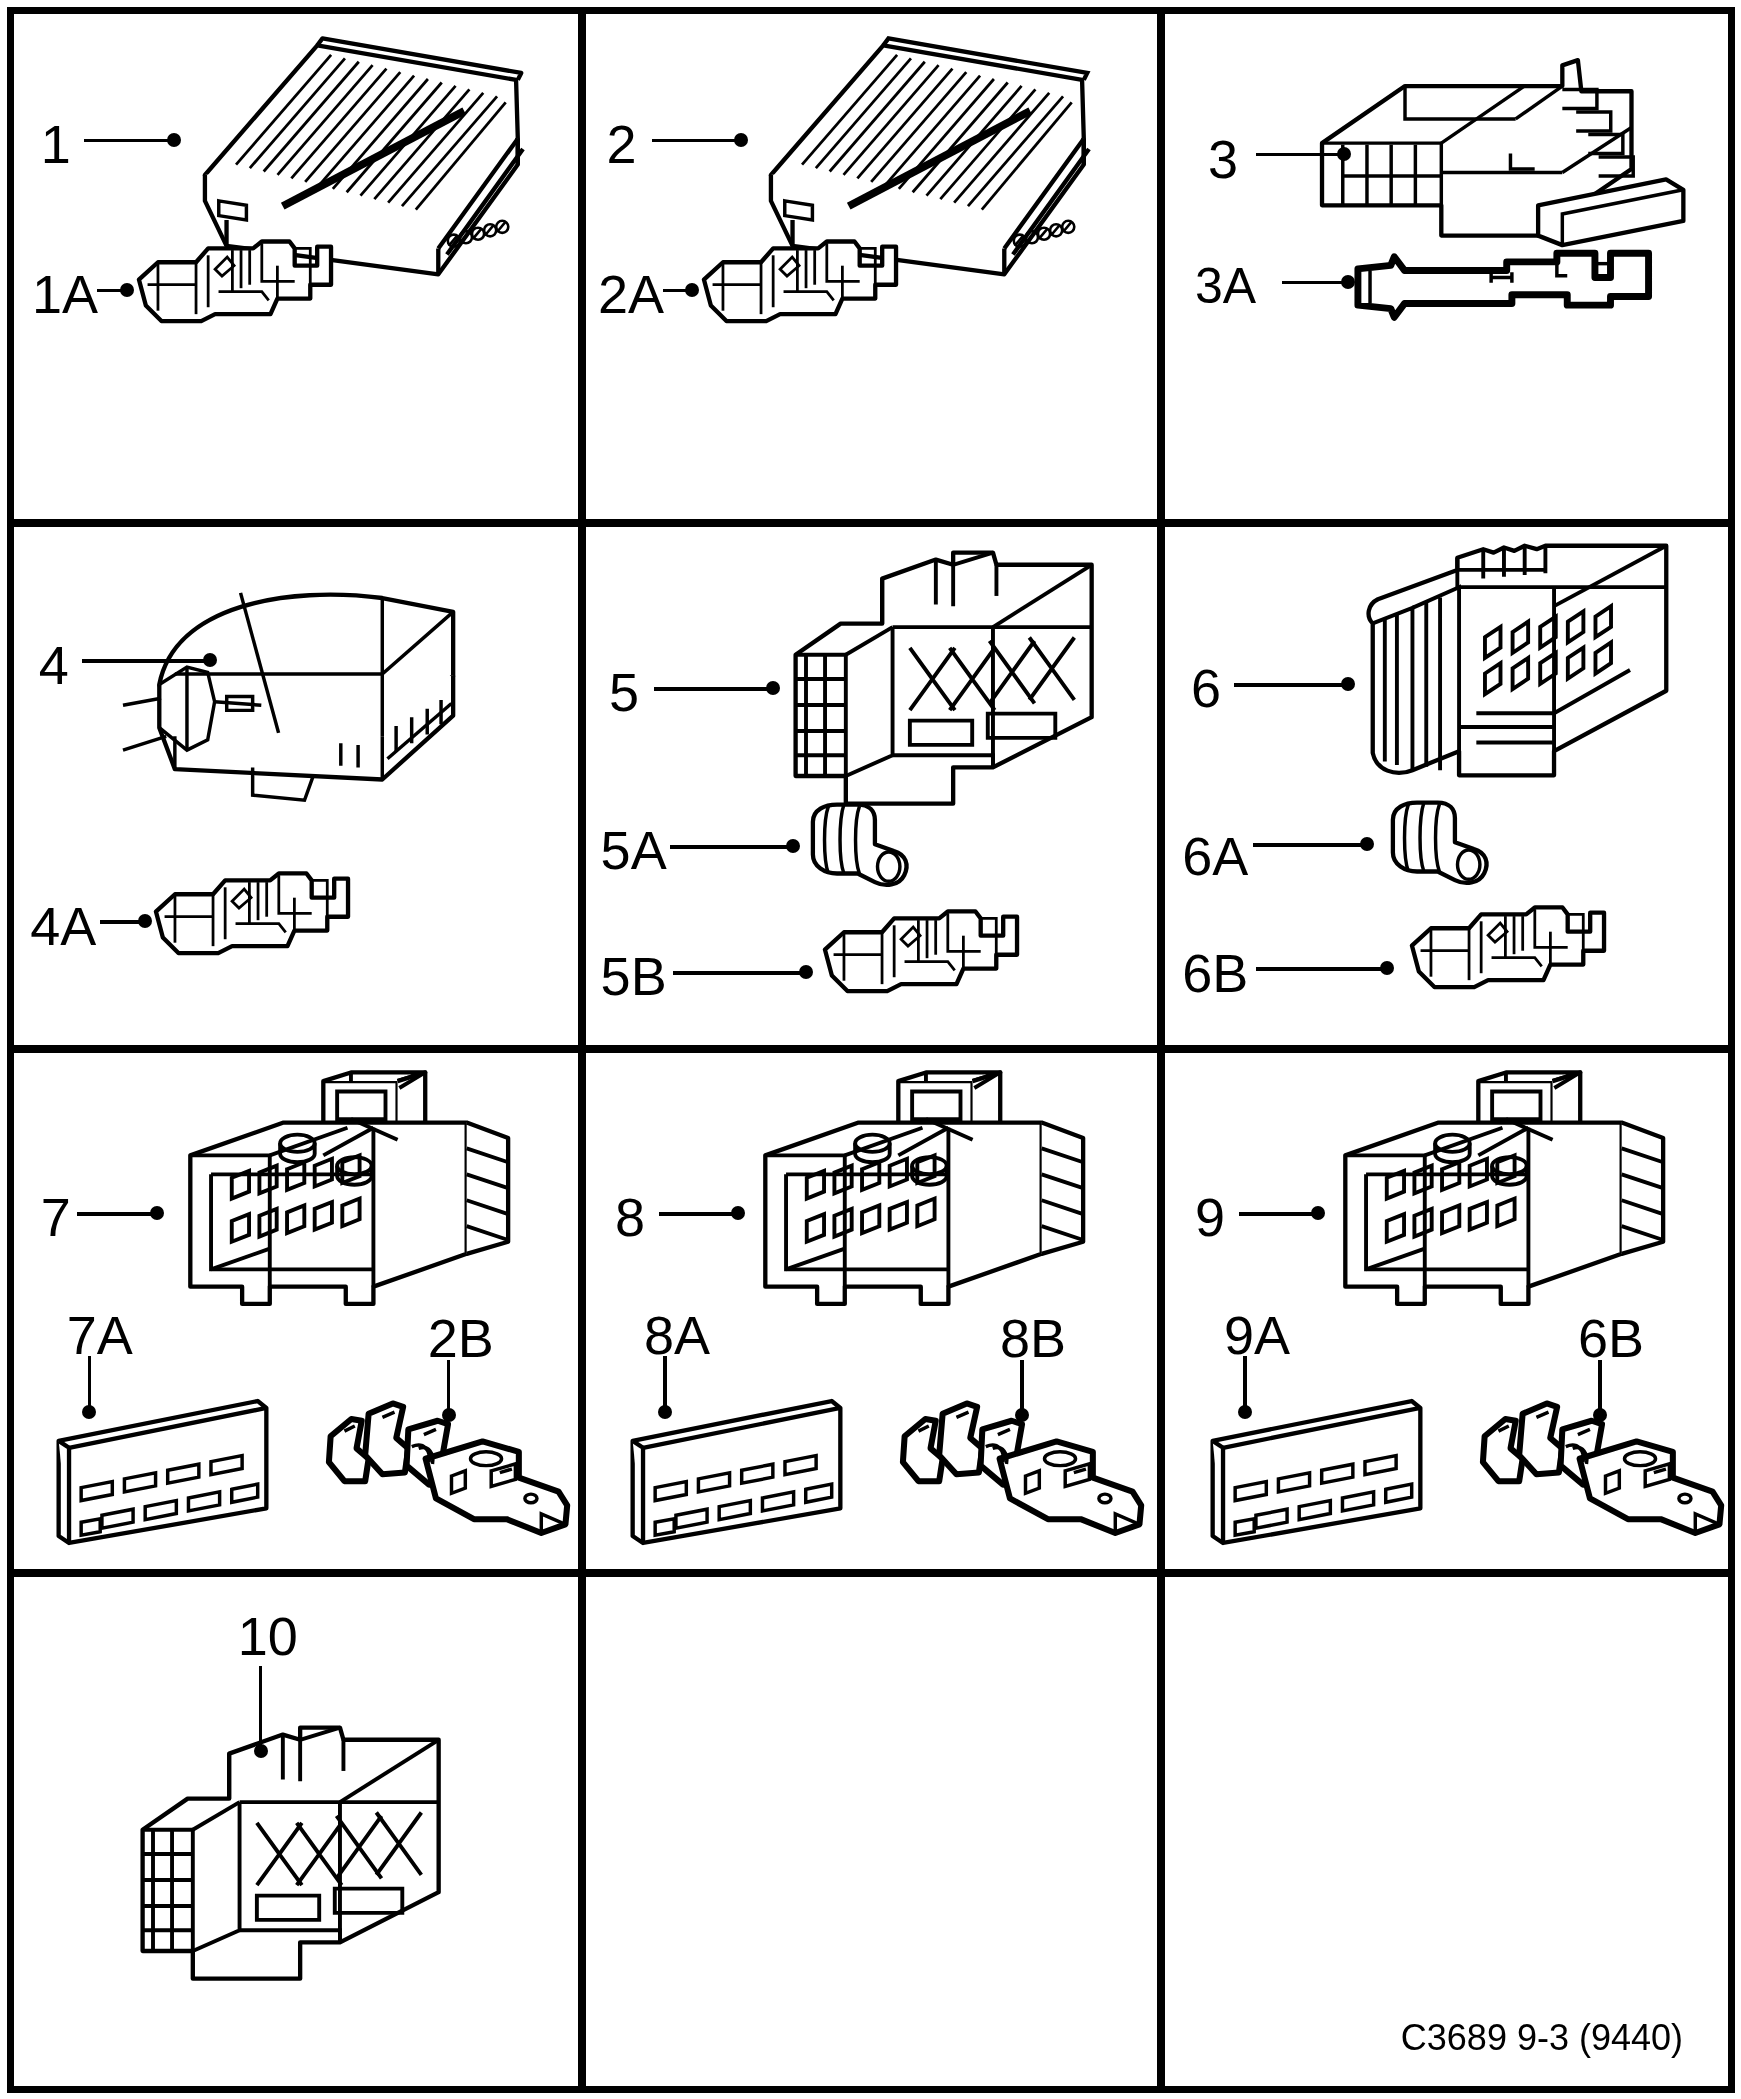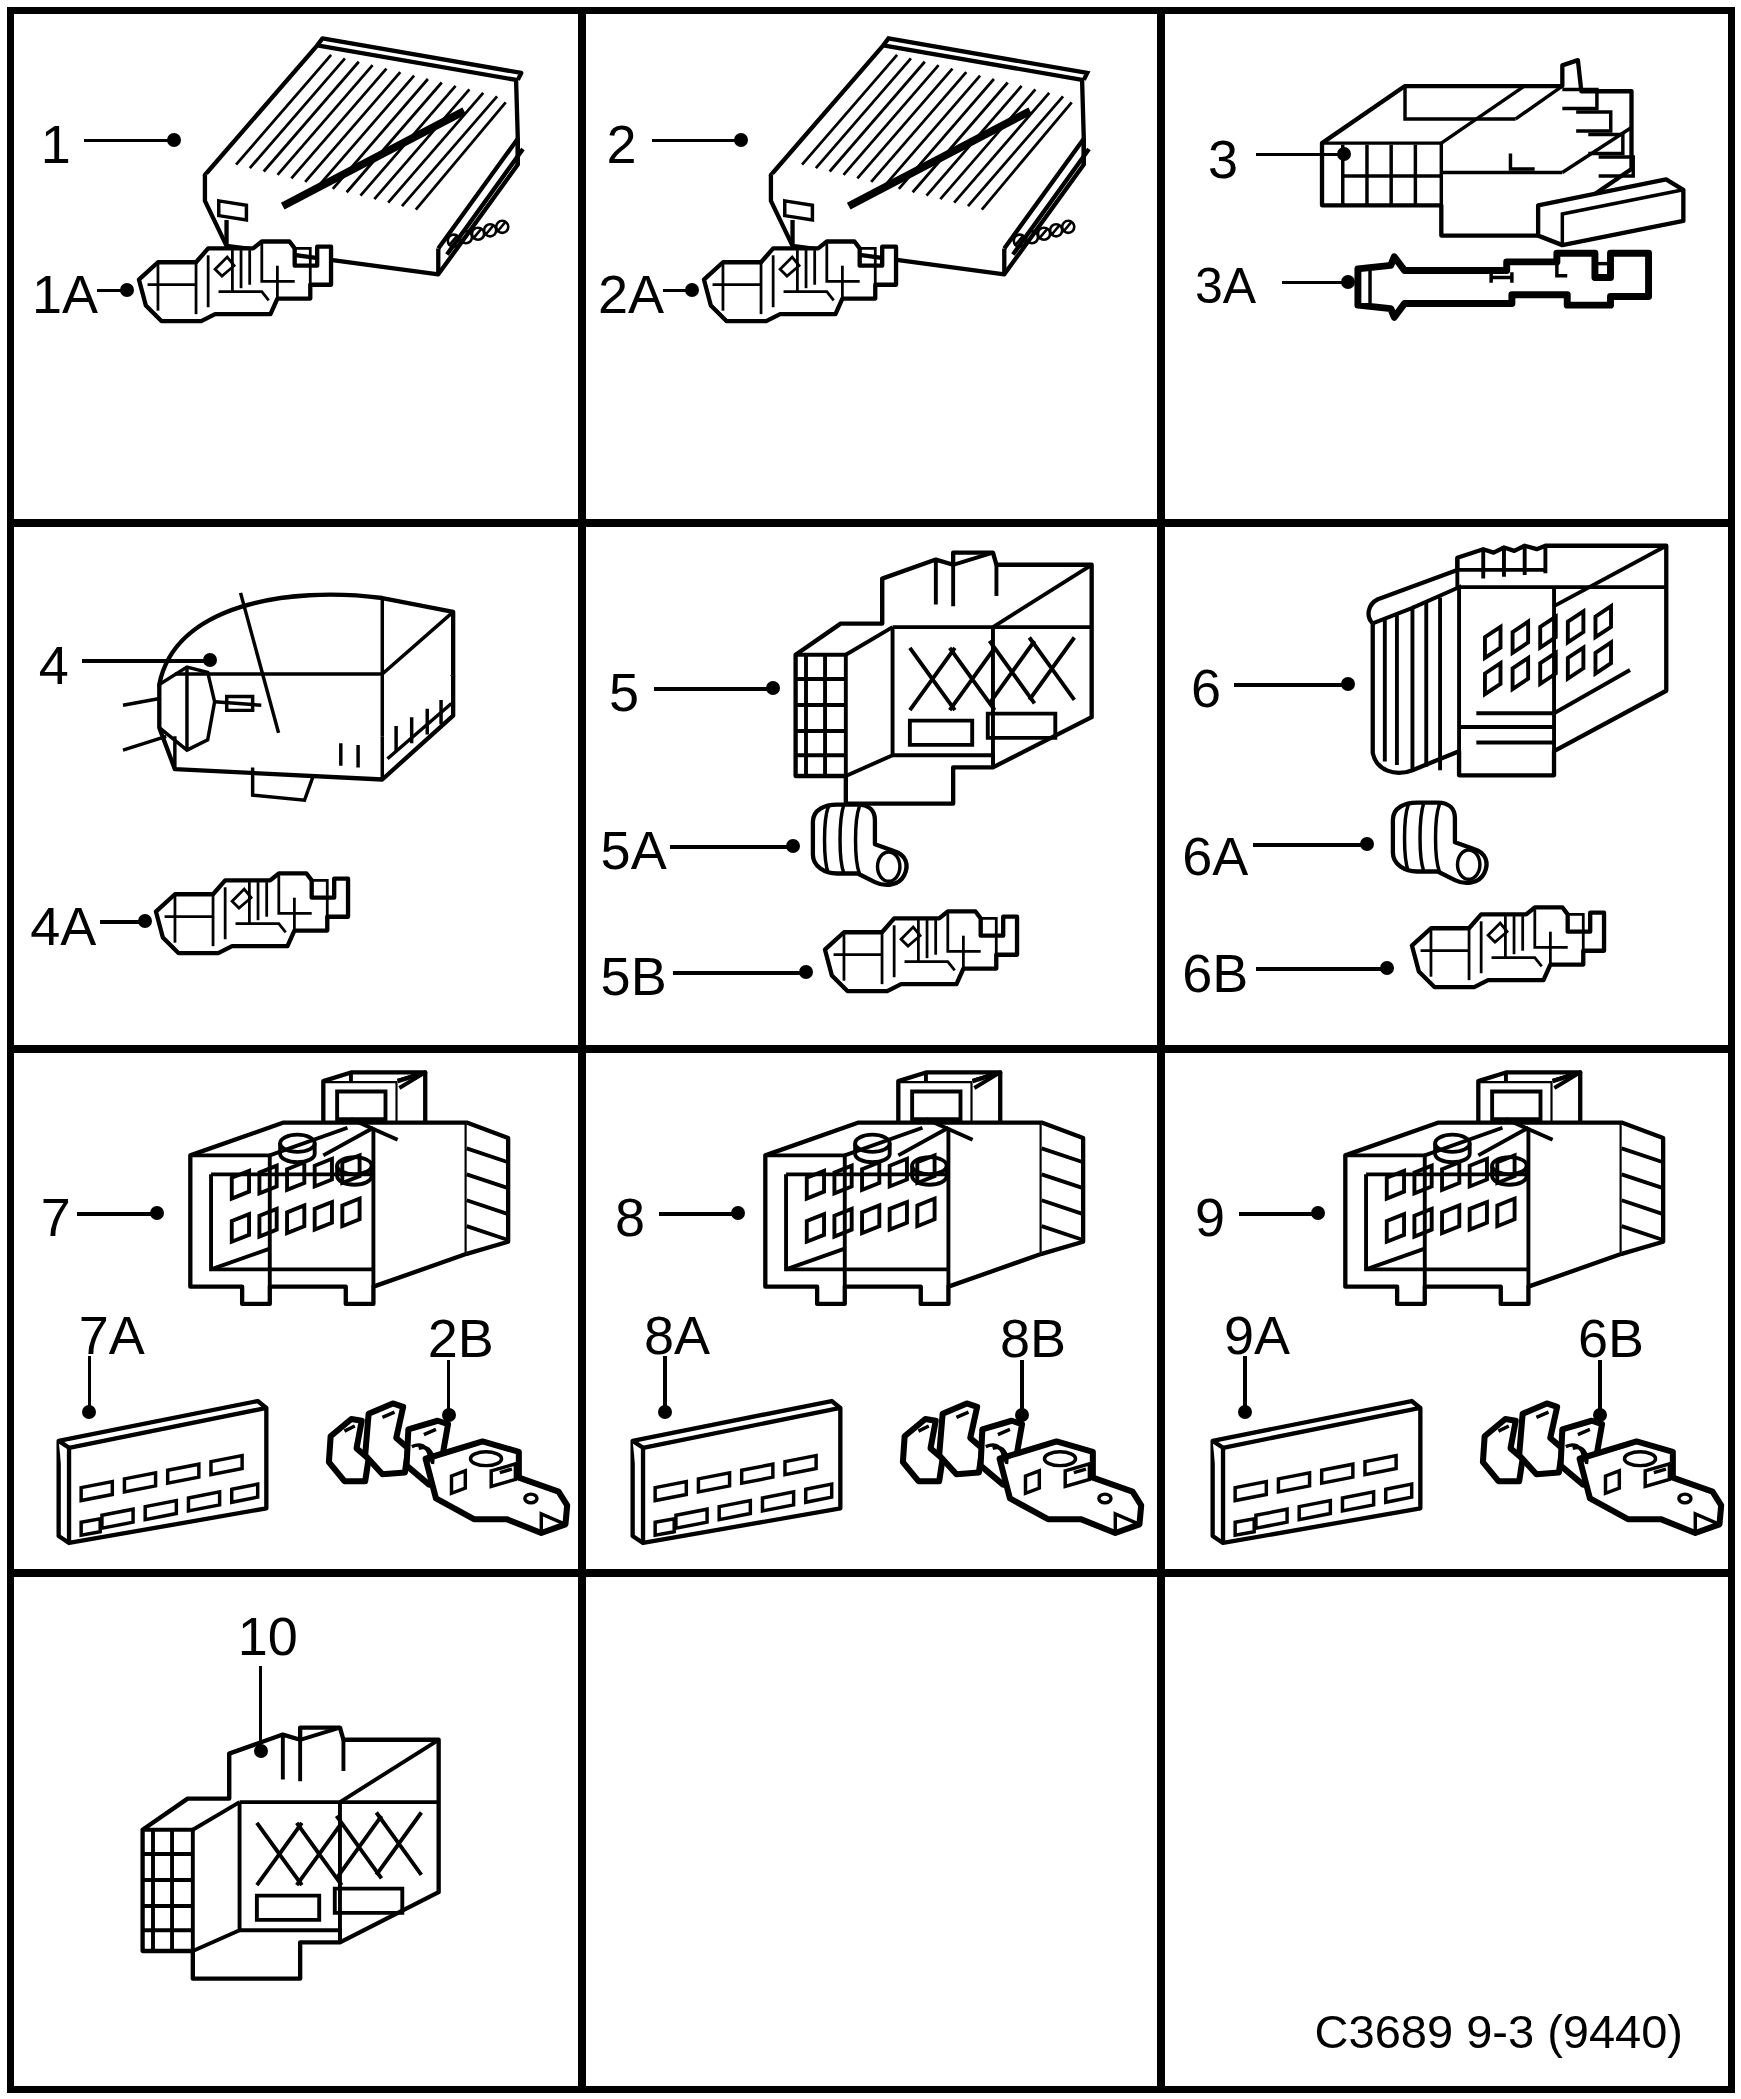--- a/index.html
+++ b/index.html
@@ -77,21 +77,21 @@
   
   .art {
     position: absolute;
   }
   .art svg { display: block; overflow: visible; }
 
   
   .caption {
     position: absolute;
     font-family: "Liberation Sans", sans-serif;
-    font-size: 47px;
+    font-size: 36px;
     color: #000;
     white-space: nowrap;
   }
 </style>
 </head>
 <body>
 
 <div id="sheet">
 
   <div class="frame"></div>
@@ -622,21 +622,21 @@
           <path d="M136 88 L172 81 L172 96 L136 103 Z"></path>
           <path d="M186 78 L222 71 L222 86 L186 93 Z"></path>
           <path d="M60 140 L96 133 L96 148 L60 155 Z"></path>
           <path d="M110 130 L146 123 L146 138 L110 145 Z"></path>
           <path d="M160 120 L196 113 L196 128 L160 135 Z"></path>
           <path d="M210 110 L240 104 L240 119 L210 125 Z"></path>
           <path d="M36 148 L58 144 L58 159 L36 163 Z"></path>
         </g>
       </svg>
     </div>
-    <div class="lbl" style="left:64px;top:256px;">7A</div>
+    <div class="lbl" style="left:52px;top:256px;">7A</div>
     <div class="leader-v" style="left:73px;top:304px;height:54px;"></div>
     <div class="dot" style="left:67px;top:353px;"></div>
 
     <div class="art" style="left:307px;top:346px;">
       <svg width="259" height="156" viewBox="0 0 300 180">
         <g fill="#fff" stroke="#000" stroke-width="7" stroke-linejoin="round">
 
           <path d="M10 44 L34 24 L46 26 L40 58 L54 70 L50 96 L26 96 L8 74 Z"></path>
           <path d="M54 18 L82 6 L94 10 L86 46 L100 58 L96 86 L70 88 L50 66 Z"></path>
           <path d="M100 36 L134 26 L146 30 L140 64 L156 74 L150 100 L124 100 L98 78 Z"></path>

